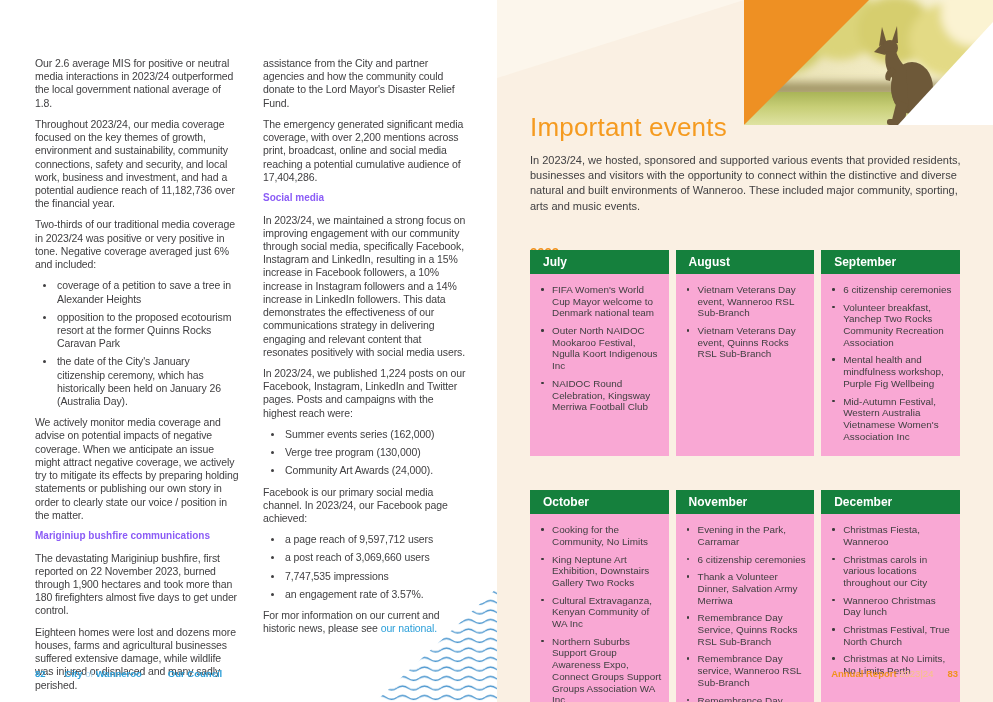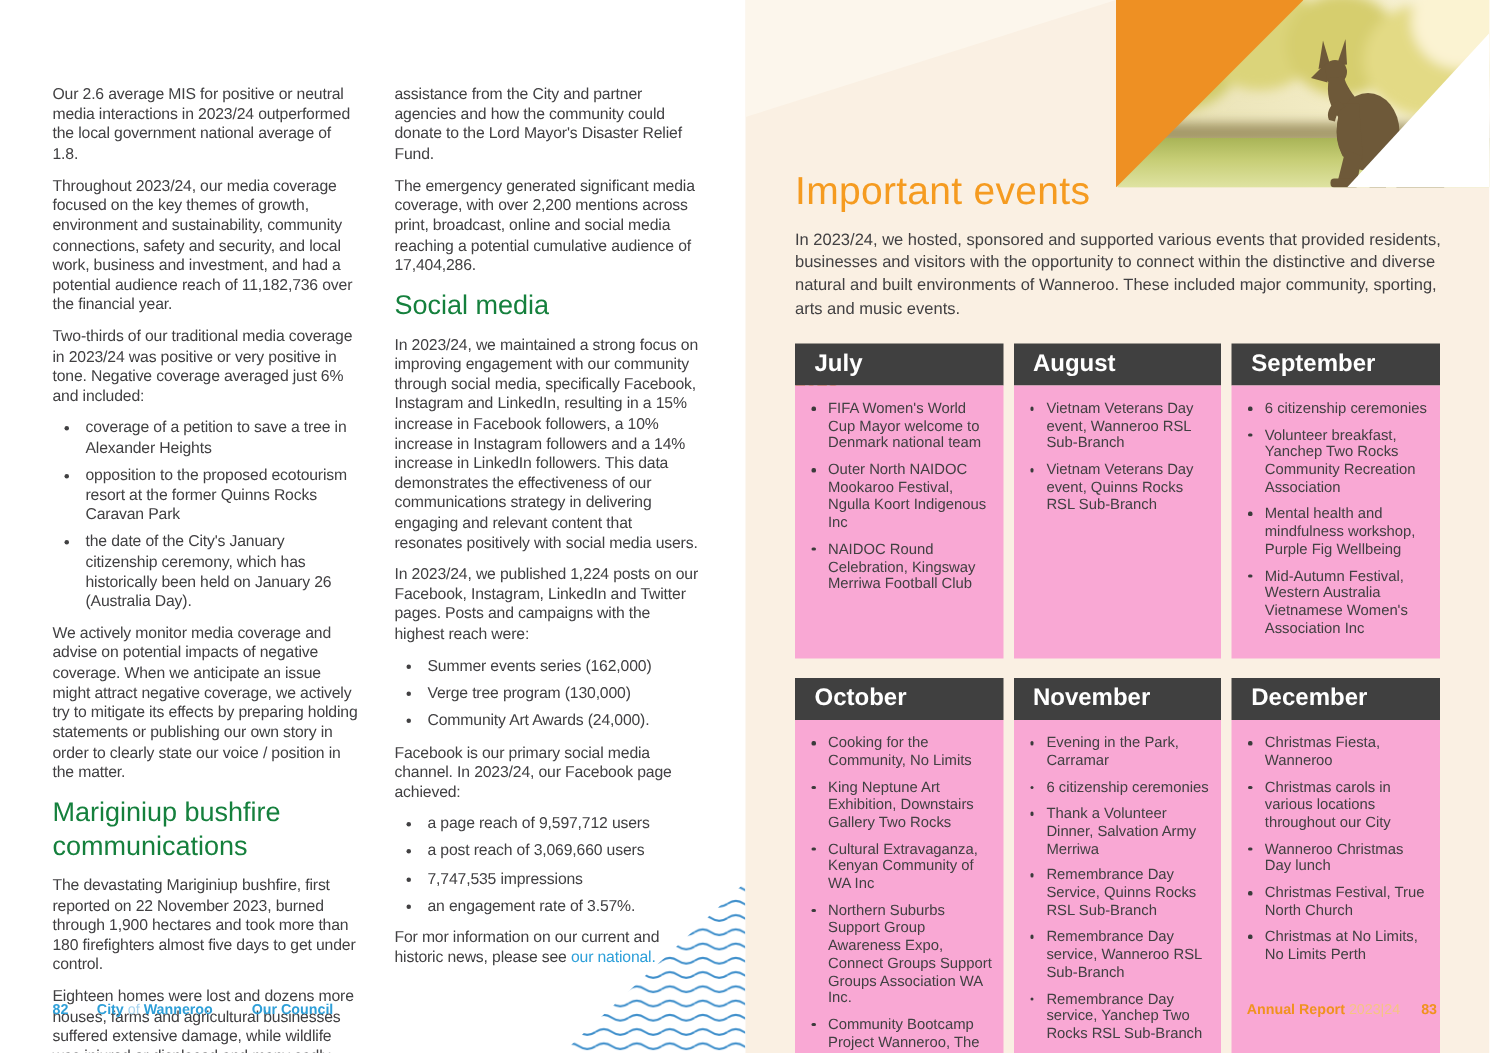--- a/index.html
+++ b/index.html
@@ -22,36 +22,36 @@
                 clip-path:polygon(0 0,100% 0,0 100%); }
   .white-tri  { position:absolute; left:898px; top:22px; width:95px; height:103px; background:#ffffff;
                 clip-path:polygon(100% 0,100% 100%,0 100%); }
   .waves      { position:absolute; left:375px; top:588px; }
 
   
   .col { position:absolute; top:57px; width:204px; font-size:10.5px; line-height:1.26; color:#414042; letter-spacing:-0.1px; }
   .col1 { left:35px; }
   .col2 { left:263px; }
   .col p { margin:0 0 8px 0; }
-  .blue-heading { color:#15803d; font-weight:normal; font-size:18px; margin:6px 0 9px 0; letter-spacing:0; }
+  .blue-heading { color:#8b5cf6; font-weight:bold; font-size:10px; margin:6px 0 9px 0; letter-spacing:0; }
   ul.dots { list-style:none; margin:0 0 8px 0; padding:0; }
   ul.dots li { position:relative; padding-left:22px; margin-bottom:5px; }
   ul.dots li::before { content:""; position:absolute; left:8px; top:5px; width:3px; height:3px; border-radius:50%; background:#414042; }
   a.weblink { color:#2B9FD9; text-decoration:none; }
 
   
   .title { position:absolute; left:530px; top:112px; font-size:26px; color:#F59B20; letter-spacing:0.2px; }
   .intro { position:absolute; left:530px; top:153px; width:436px; font-size:11px; line-height:1.38; color:#414042; }
   .year  { position:absolute; left:530px; top:201px; font-size:13px; font-weight:bold; color:#F0921E;margin-top:44px; }
 
   .etables { position:absolute; left:530px; top:229px; width:430px; }
   .etable  { display:flex; gap:7px; align-items:stretch; }
   .etable + .etable { margin-top:13px; }
   .ecol { width:138.6px; display:flex; flex-direction:column; }
-  .ecol-header { background:#404040; color:#ffffff; font-weight:bold; font-size:16px; padding:5px 4px 5px 13px; }
+  .ecol-header { background:#15803d; color:#ffffff; font-weight:bold; font-size:12px; padding:5px 4px 5px 13px;margin-top:21px; }
   .ecol-body { background:#f9a8d4; flex:1; padding:10px 6px 8px 5px; }
   .ecol-body ul { list-style:none; margin:0; padding:0; }
   .ecol-body li { position:relative; padding-left:17px; margin-bottom:6px;
                   font-size:9.9px; line-height:1.18; color:#414042; }
   .ecol-body li::before { content:""; position:absolute; left:6px; top:4px; width:2.5px; height:2.5px; border-radius:50%; background:#3b3b3b; }
 
   
   .footer-left { position:absolute; left:35px; top:668px; font-size:9.5px; color:#2E9FD8; }
   .footer-left .pg { font-weight:bold; margin-right:19px; }
   .footer-left .b  { font-weight:bold; }

